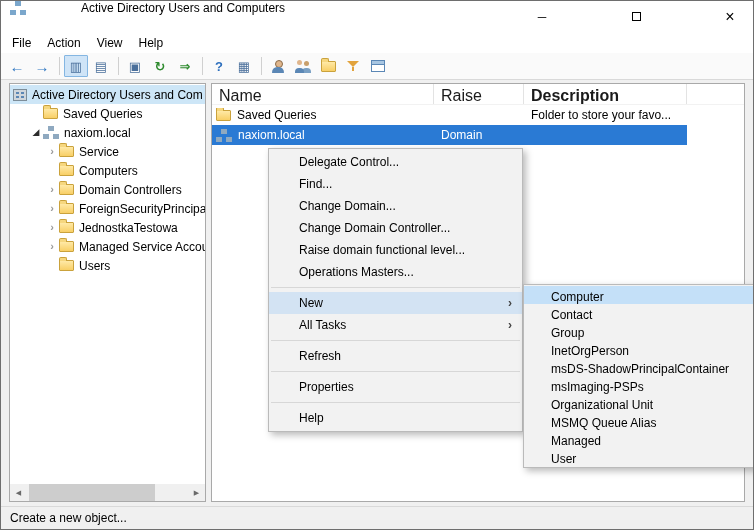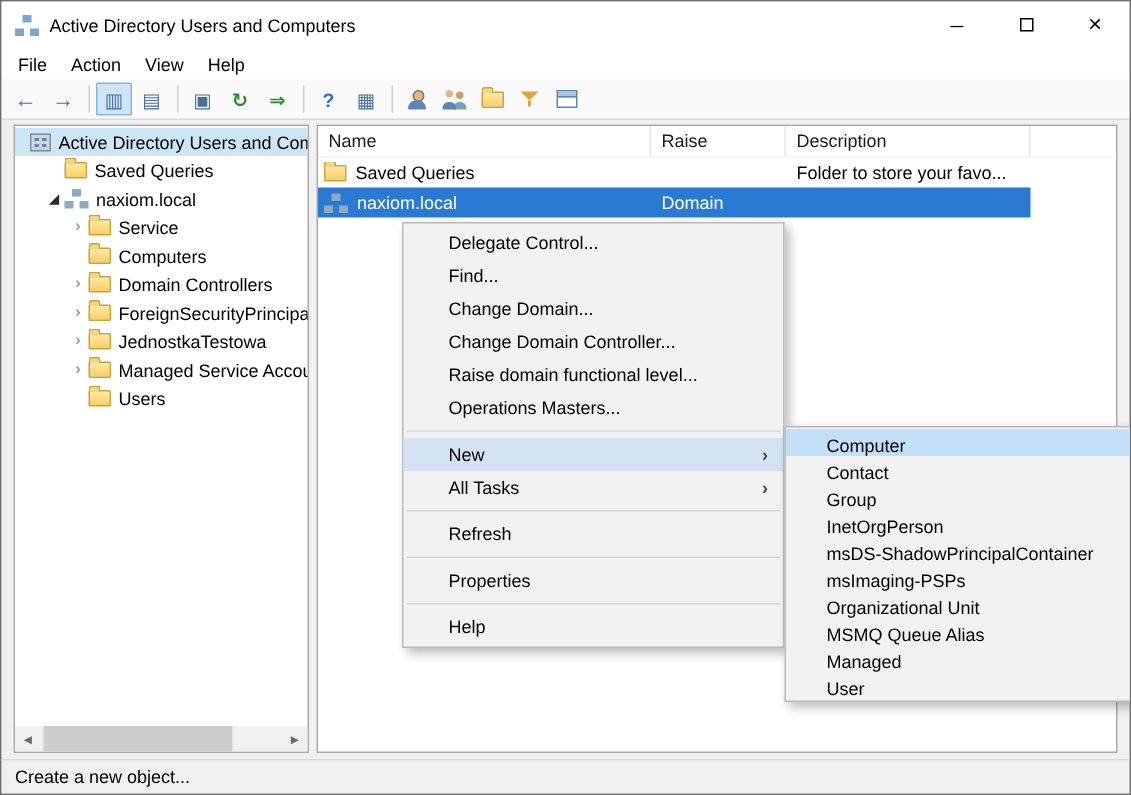--- a/index.html
+++ b/index.html
@@ -6,21 +6,21 @@
   html,body { width:754px; height:530px; }
   body {
     font-family:"Liberation Sans","DejaVu Sans",sans-serif;
     font-size:12px; color:#000; cursor:default;
     -webkit-user-select:none; user-select:none;
   }
   .window { position:relative; width:754px; height:530px; background:#f0f0f0;
             border:1px solid #6e6e6e; overflow:hidden; }
 
   
-  .titlebar { height:31px; background:#fff; display:flex; align-items:center; padding-left:9px; }
+  .titlebar { height:31px; background:#fff; display:flex; align-items:flex-start; padding-left:9px;gap:48px; }
   .app-icon { width:16px; height:14px; margin-right:7px; flex:none;
     background-image:linear-gradient(#7ba7cc,#7ba7cc),linear-gradient(#7ba7cc,#7ba7cc),linear-gradient(#7ba7cc,#7ba7cc);
     background-size:6px 5px; background-position:5px 0,0 9px,10px 9px; background-repeat:no-repeat; }
   .title { flex:1; font-size:12px; white-space:nowrap; overflow:hidden; }
   .win-btn { width:46px; height:31px; display:flex; align-items:center; justify-content:center; flex:none; }
   .win-btn .glyph { font-size:12px; line-height:1; }
   .win-btn.close .glyph { font-size:16px; }
   .max-box { width:9px; height:9px; border:1px solid #000; display:block; }
 
   
@@ -68,41 +68,41 @@
   .i-listbox { width:14px; height:12px; border:1px solid #5b87b5; background:#fff; flex:none; }
   .i-listbox::before { content:""; display:block; height:3px; background:#a8c6e2; border-bottom:1px solid #5b87b5; }
 
   
   .main { position:absolute; top:79px; left:0; right:0; bottom:23px; background:#f0f0f0; }
   .tree-pane { position:absolute; left:8px; top:3px; width:197px; bottom:4px;
                background:#fff; border:1px solid #a9a9a9; overflow:hidden; }
   .tree-rows { position:absolute; top:1px; left:0; right:0; bottom:17px; overflow:hidden; }
   .tree-row { height:19px; display:flex; align-items:center; white-space:nowrap; }
   .tree-row.selected { background:var(--tree_selection,#cde6f7); }
-  .tree-row.lv0 { padding-left:10px; }
+  .tree-row.lv0 { padding-left:3px; }
   .tree-row.lv1 { padding-left:19px; }
   .tree-row.lv2 { padding-left:35px; }
   .expander { width:14px; text-align:center; flex:none; font-size:11px; line-height:1; }
   .expander.open { color:#2b2b2b; font-size:9px; }
   .expander.closed { color:#9a9a9a; font-weight:bold; }
   .t-icon { margin-right:5px; }
   .t-label { white-space:nowrap; }
 
   .hscroll { position:absolute; left:0; right:0; bottom:0; height:17px; background:#f0f0f0;
              display:flex; align-items:stretch; }
   .sb-btn { width:17px; display:flex; align-items:center; justify-content:center;
             color:#6a6a6a; font-size:7px; flex:none; }
   .sb-track { flex:1; position:relative; }
   .sb-thumb { position:absolute; left:2px; top:0; bottom:0; width:78%; background:#cdcdcd; }
 
   .list-pane { position:absolute; left:210px; right:8px; top:3px; bottom:4px;
                background:#fff; border:1px solid #a9a9a9; overflow:hidden; }
   .list-header { height:21px; display:flex; border-bottom:1px solid #f2f2f2; }
-  .col { border-right:1px solid #e3e3e3; padding:3px 0 0 7px; font-size:12px; color:#1a1a1a; }
-  .col-name { width:222px; } .col-type { width:90px; } .col-desc { width:163px; }
+  .col { border-right:1px solid #e3e3e3; padding:3px 0 0 7px; font-size:16px; color:#1a1a1a; }
+  .col-name { width:222px; } .col-type { width:90px; } .col-desc { width:163px;font-weight:bold; }
   .list-row { height:20px; width:475px; display:flex; align-items:center; }
   .list-row.selected { background:var(--selection_blue,#2a7ad4); color:#fff; }
   .cell { overflow:hidden; white-space:nowrap; }
   .cell.name { width:222px; display:flex; align-items:center; gap:6px; padding-left:4px; }
   .cell.type { width:90px; padding-left:7px; }
   .cell.desc { width:163px; padding-left:7px; }
 
   
   .statusbar { position:absolute; left:0; right:0; bottom:0; height:23px; background:#f0f0f0;
                border-top:1px solid #d9d9d9; display:flex; align-items:center; padding-left:9px; }

